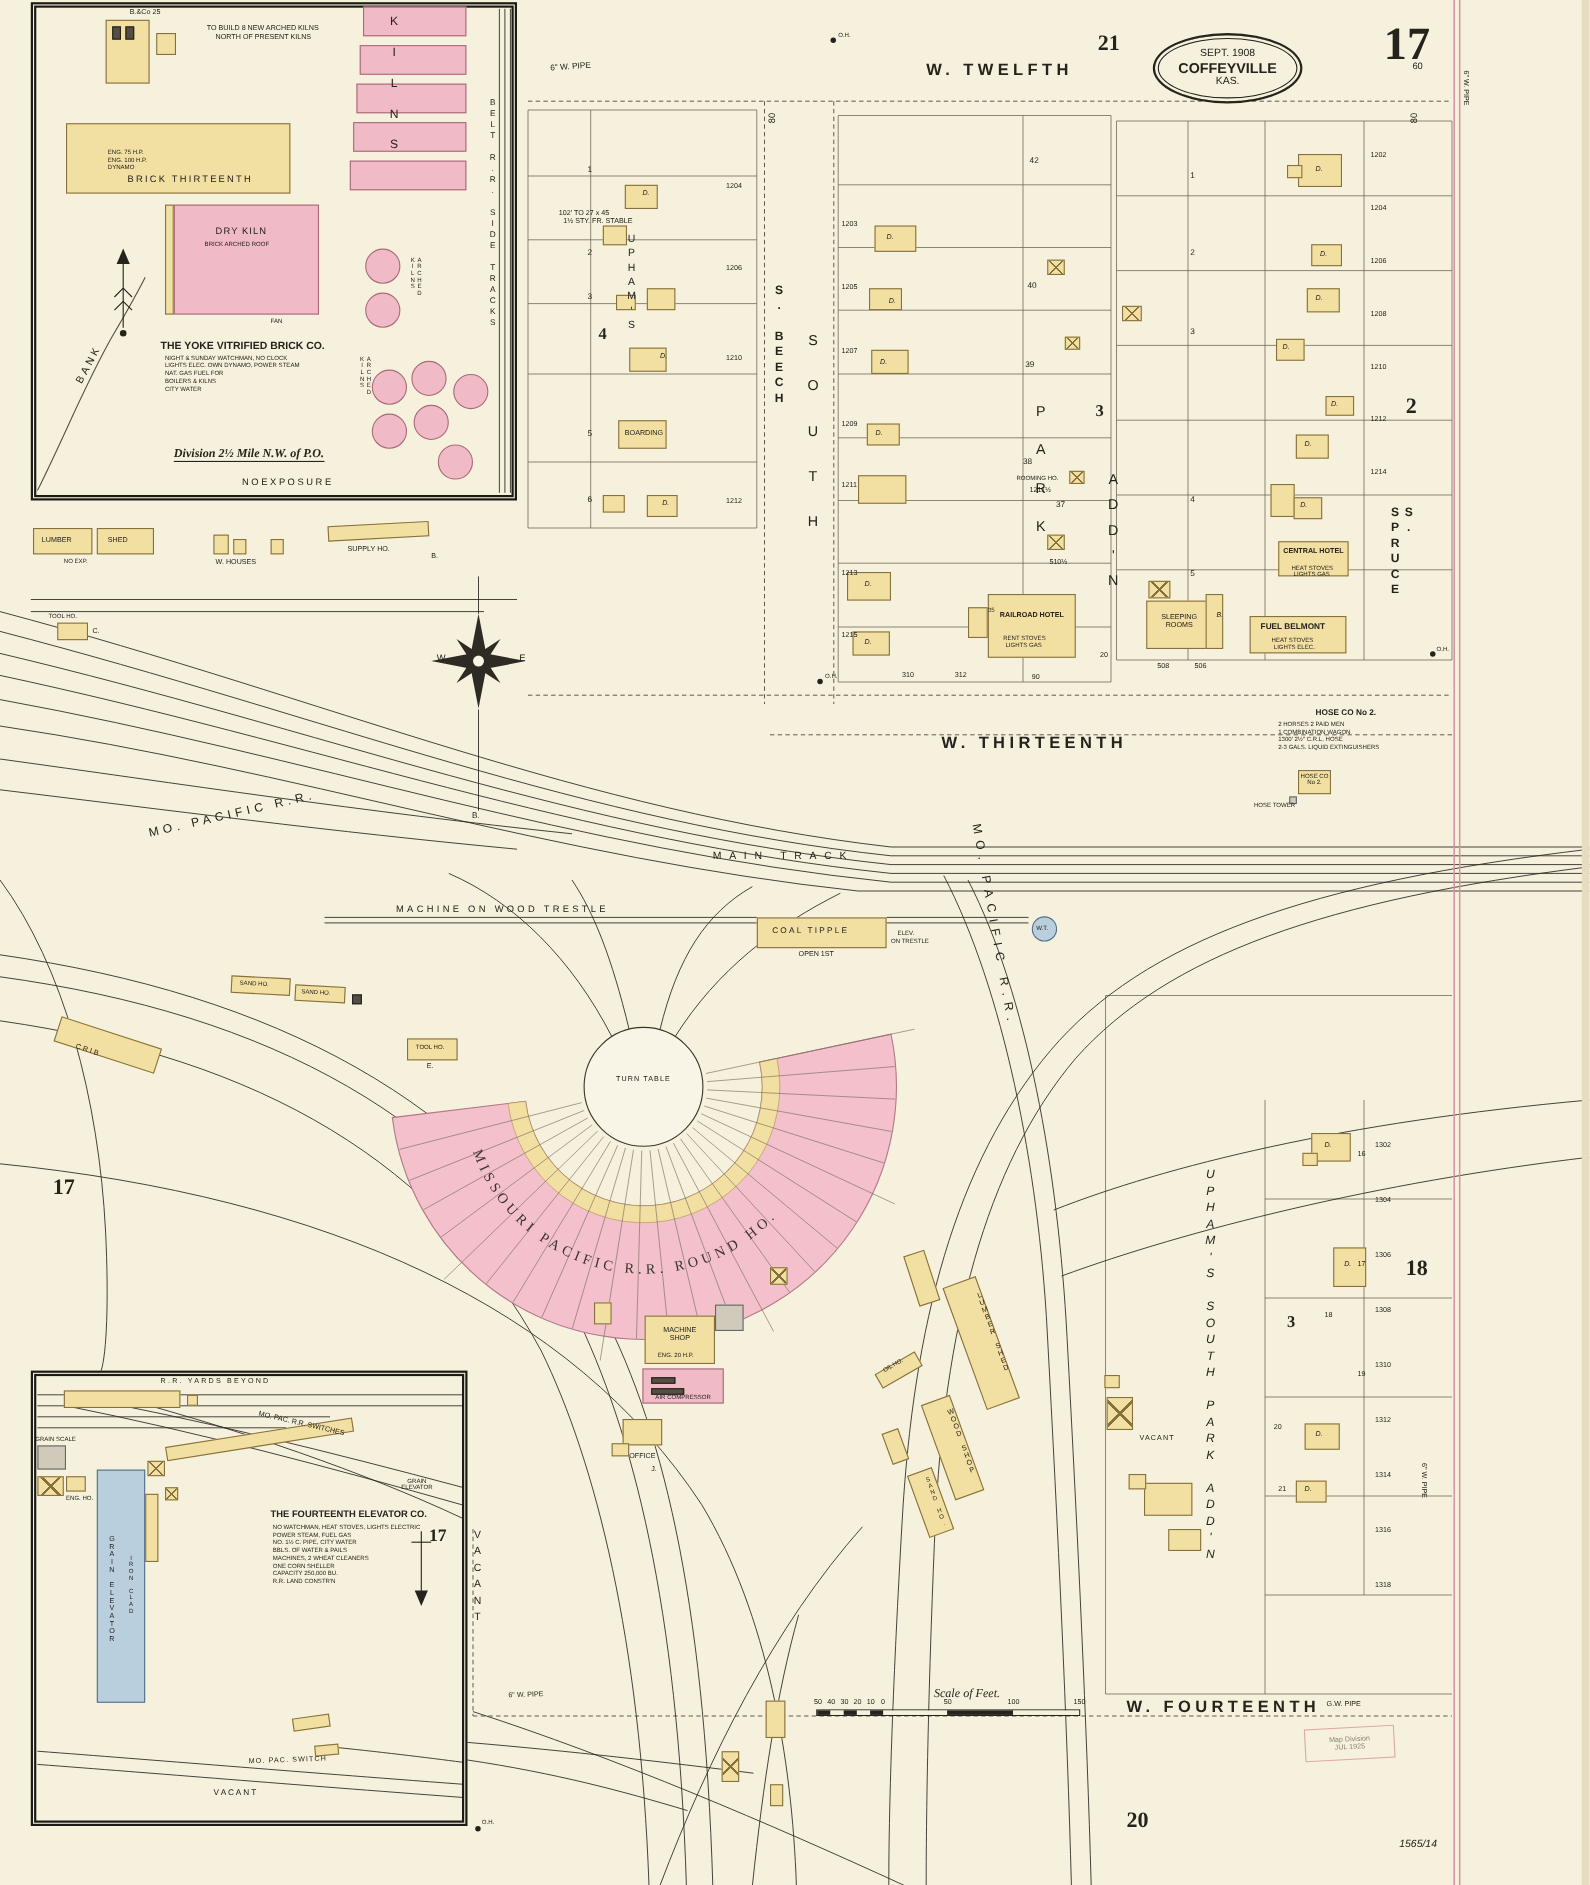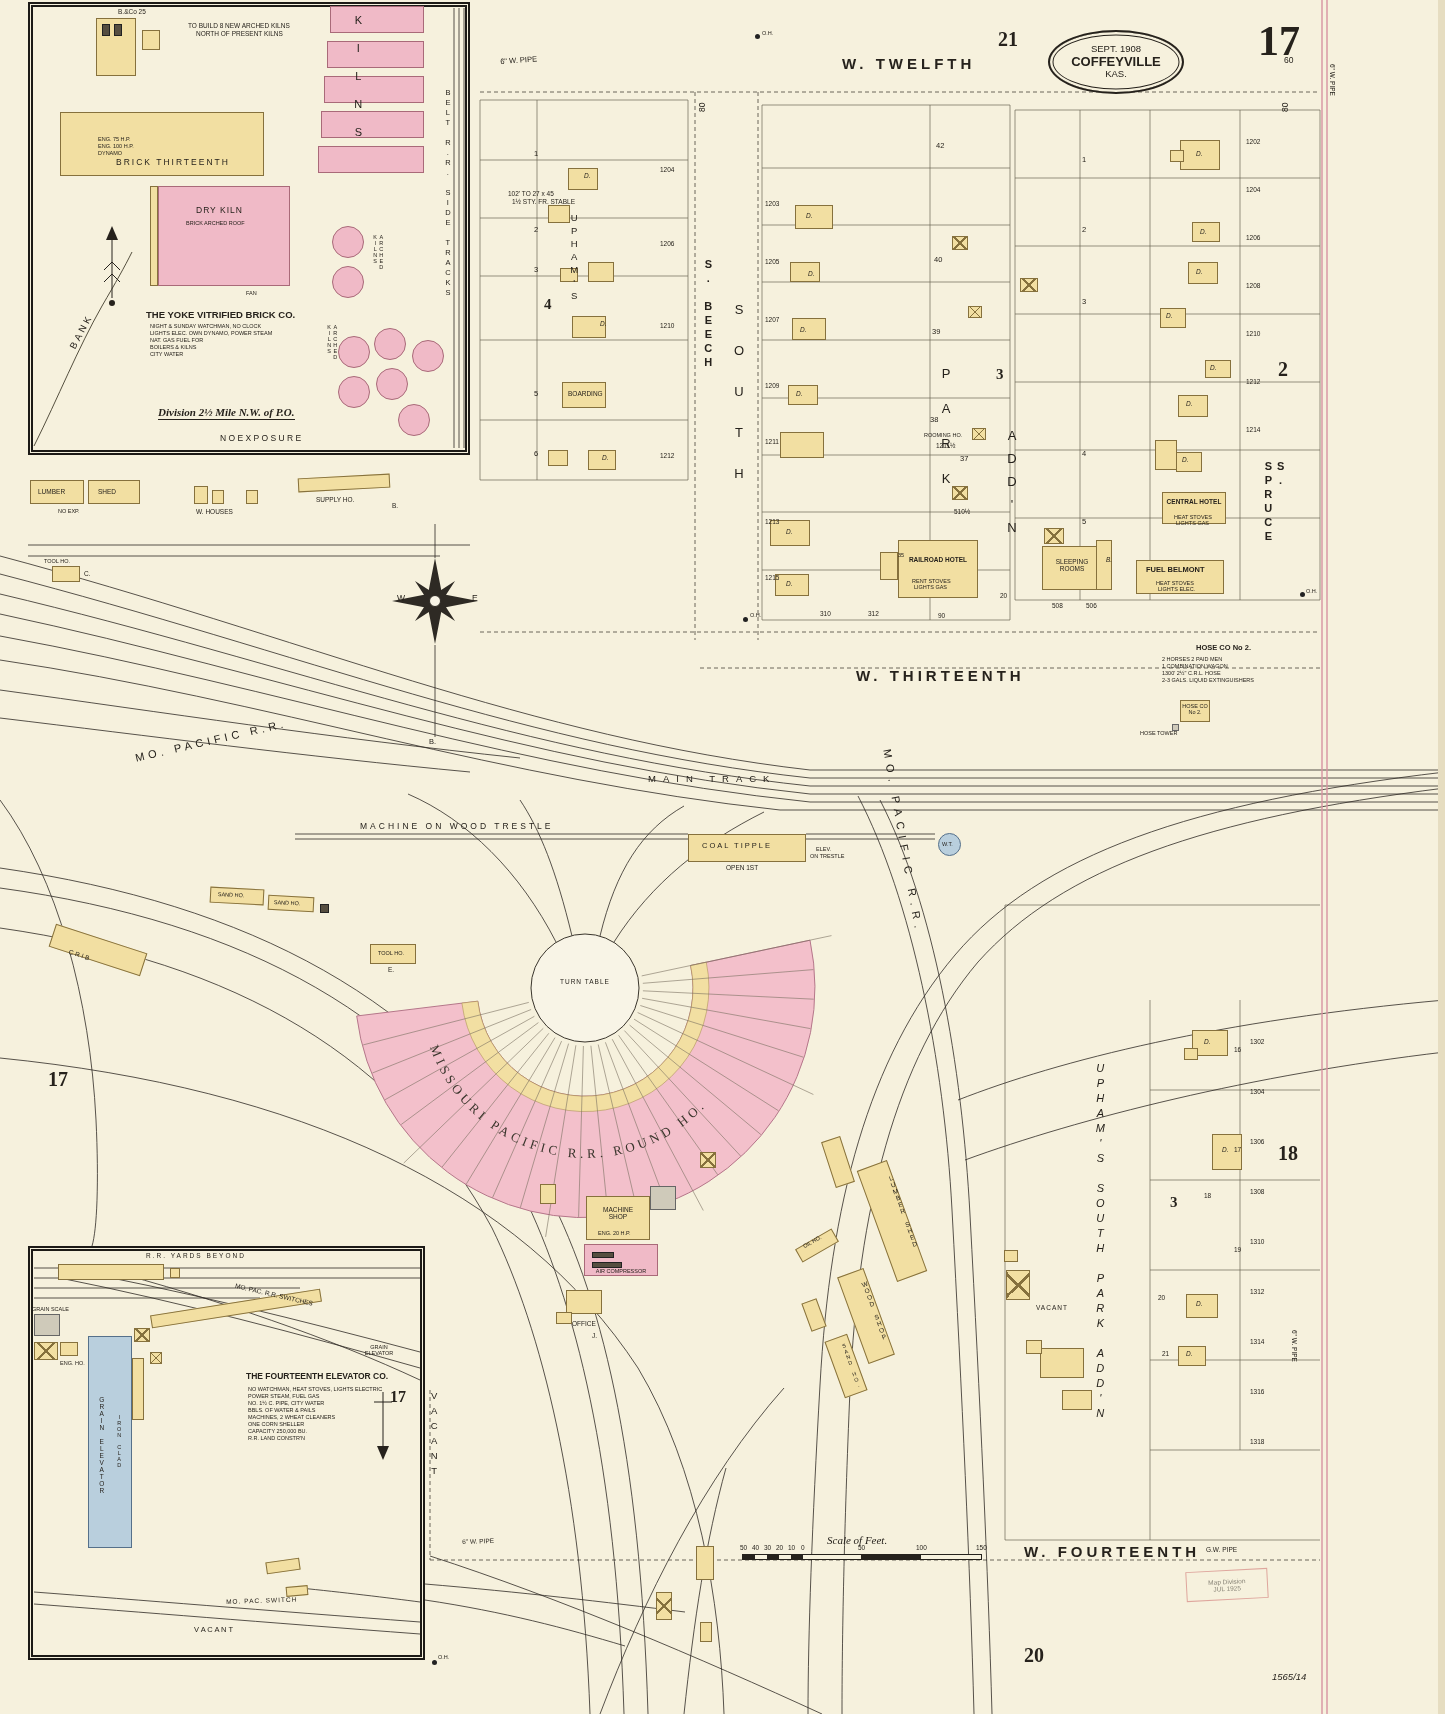--- a/index.html
+++ b/index.html
@@ -520,21 +520,21 @@
   <span class="lbl t5" style="left:248px;top:1421px">ONE CORN SHELLER</span>
   <span class="lbl t5" style="left:248px;top:1428px">CAPACITY 250,000 BU.</span>
   <span class="lbl t5" style="left:248px;top:1435px">R.R. LAND CONSTR'N</span>
   <span class="lbl t5 w" style="left:358px;top:1344px;width:42px">GRAIN ELEVATOR</span>
   <span class="lbl t16 b serif" style="left:390px;top:1388px">17</span>
   <span class="lbl t6 sp1" style="left:226px;top:1598px;transform:rotate(-2deg)">MO. PAC. SWITCH</span>
   <span class="lbl t7" style="left:194px;top:1626px">V A C A N T</span>
 
   <span class="lbl vert t9 sp4" style="left:428px;top:1390px;height:115px">VACANT</span>
   <span class="lbl t6" style="left:462px;top:1538px;transform:rotate(-2deg)">6" W. PIPE</span>
-  <span class="lbl t11 i serif" style="left:827px;top:1534px">Scale of Feet.</span>
+  <span class="lbl t11 i serif" style="left:849px;top:1534px">Scale of Feet.</span>
   <span class="lbl t6" style="left:740px;top:1544px">50</span>
   <span class="lbl t6" style="left:752px;top:1544px">40</span>
   <span class="lbl t6" style="left:764px;top:1544px">30</span>
   <span class="lbl t6" style="left:776px;top:1544px">20</span>
   <span class="lbl t6" style="left:788px;top:1544px">10</span>
   <span class="lbl t6" style="left:801px;top:1544px">0</span>
   <span class="lbl t6" style="left:858px;top:1544px">50</span>
   <span class="lbl t6" style="left:916px;top:1544px">100</span>
   <span class="lbl t6" style="left:976px;top:1544px">150</span>
   <span class="lbl t15 sp4 b" style="left:1024px;top:1544px">W. FOURTEENTH</span>

